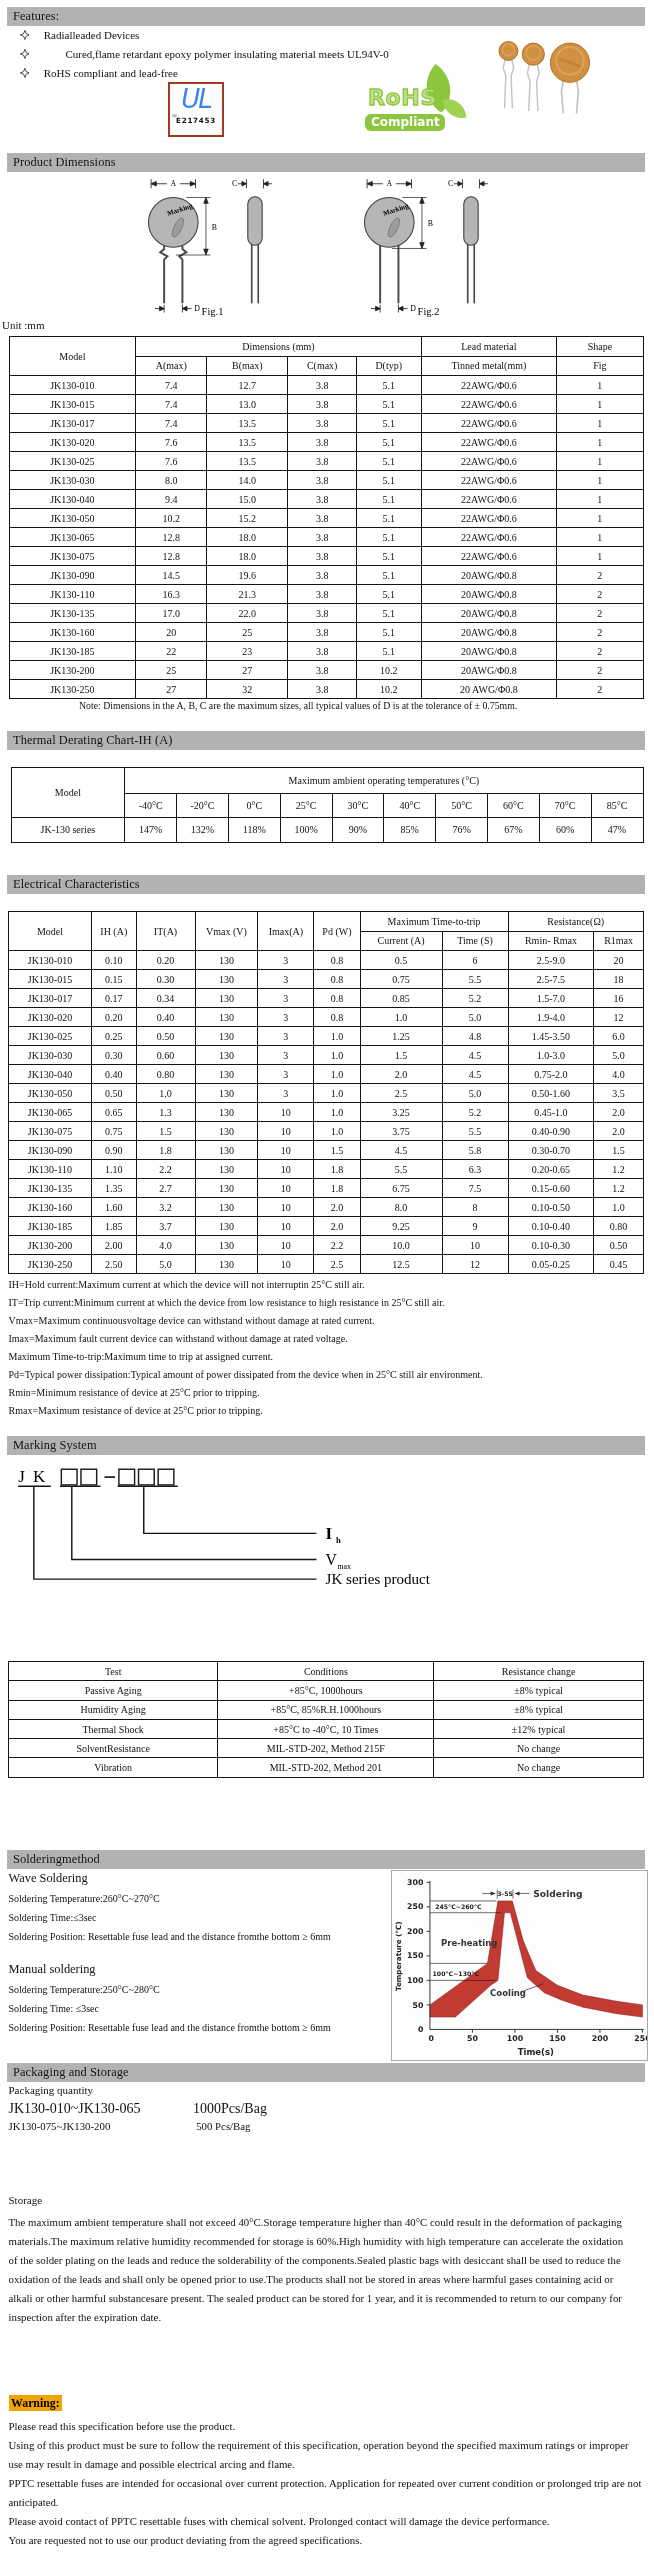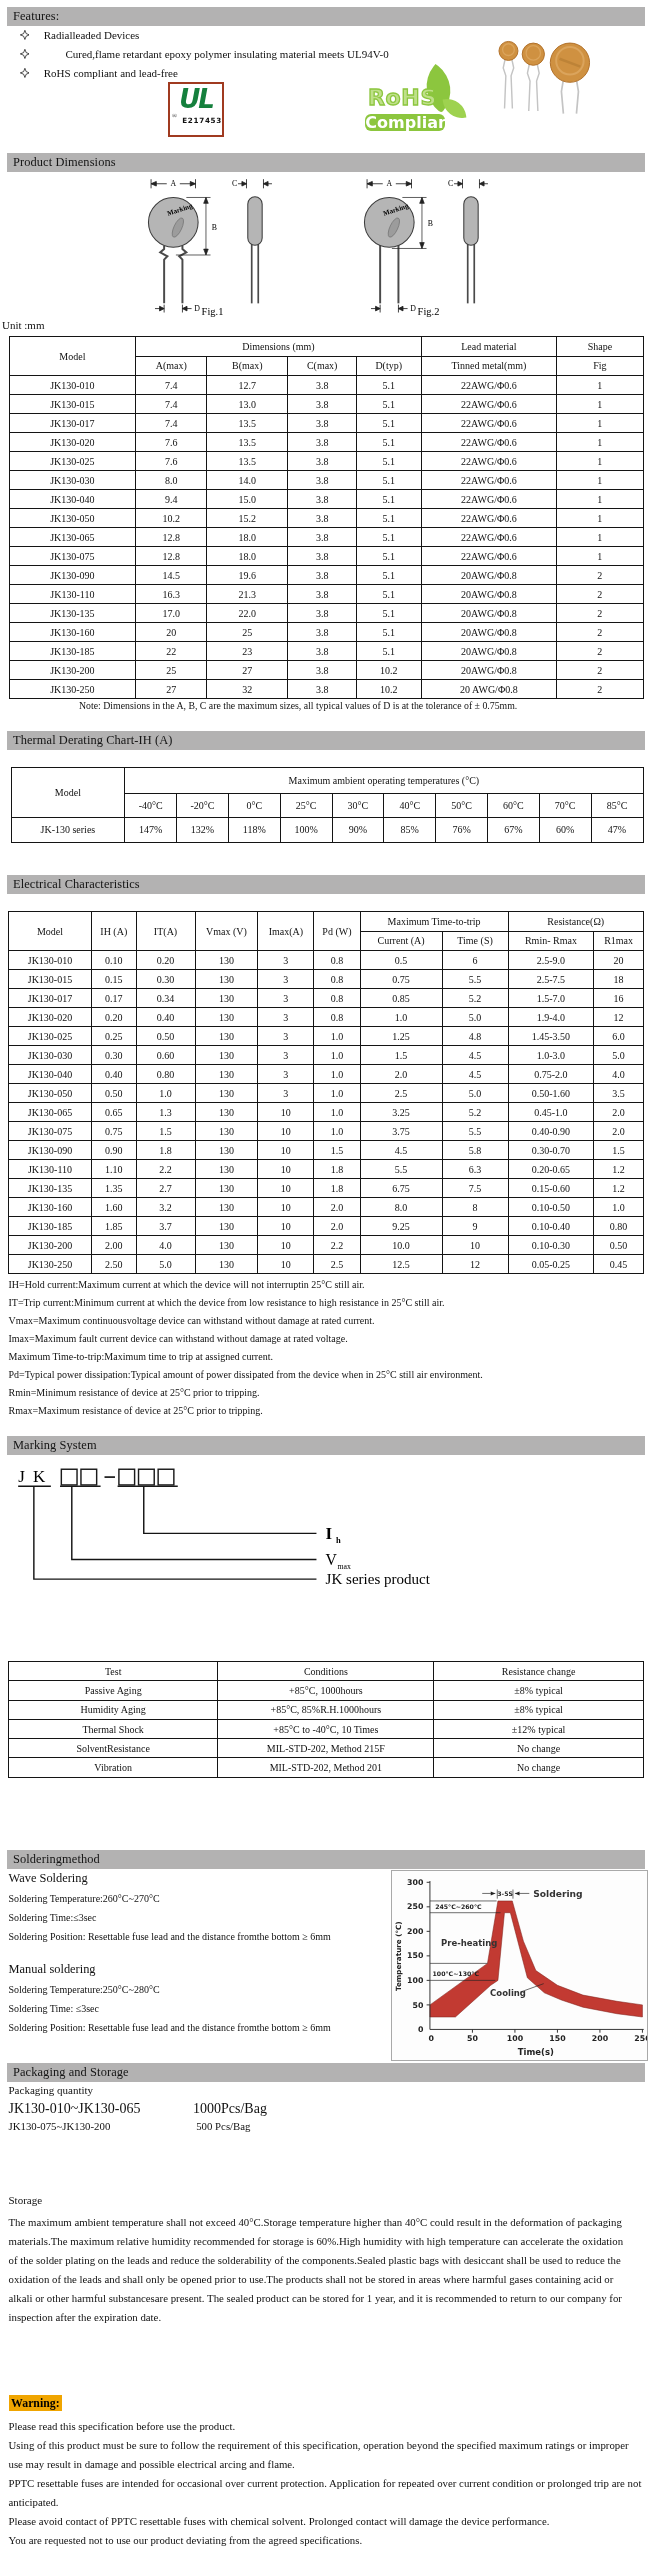--- a/index.html
+++ b/index.html
@@ -11,29 +11,29 @@
   }
   .bar {
     position:absolute; left:6.5px; width:638px; height:19px;
     background:#b3b2b2; font-size:12.4px; line-height:19px; padding-left:6.5px;
     color:#141414; letter-spacing:0.1px;
   }
   .bullet-row { position:absolute; left:19.6px; height:15.7px; display:flex; align-items:center; gap:14.4px; font-size:11px; }
   .bullet-row svg { flex:0 0 auto; }
   
   #ul-logo { position:absolute; top:82px; left:168px; width:56px; height:55px; border:2px solid #a03a20; background:#fff; text-align:center; }
-  #ul-letters { font-family:"DejaVu Sans",sans-serif; font-weight:bold; font-style:italic; font-size:26px; line-height:31px; letter-spacing:-2px; color:#15803d; }
+  #ul-letters { font-family:"DejaVu Sans",sans-serif; font-weight:normal; font-style:italic; font-size:26px; line-height:31px; letter-spacing:-2px; color:#3b82f6; }
   #ul-reg { position:absolute; left:2px; top:27.5px; font-size:6.5px; }
-  #ul-code { font-family:"DejaVu Sans",sans-serif; font-size:7.2px; font-weight:bold; letter-spacing:0.7px; margin-top:1.3px;text-align:right; }
+  #ul-code { font-family:"DejaVu Sans",sans-serif; font-size:7.2px; font-weight:bold; letter-spacing:0.7px; margin-top:1.3px; }
   #rohs-logo { position:absolute; top:76px; left:364px; width:98px; height:58px; }
   .leaf-big { position:absolute; right:6.5px; top:-5.2px; width:35px; height:35px; background:#8cc63e; border-radius:0 90% 8% 90%; transform:rotate(38deg); }
   .leaf-small { position:absolute; right:-2.6px; top:22px; width:21px; height:21px; background:#9ed24f; border-radius:0 90% 0 90%; transform:rotate(-8deg); }
   #rohs-word { position:absolute; left:3.9px; top:9.2px; font-family:"DejaVu Sans",sans-serif; font-weight:bold; font-size:22px; color:#bfe08a; -webkit-text-stroke:1.3px #8cc63e; letter-spacing:0.7px; }
   #rohs-pill { position:absolute; left:1.3px; bottom:2.6px; width:80px; height:17.7px; background:#8cc63e; border-radius:5.9px;
-    color:#fff; font-family:"DejaVu Sans",sans-serif; font-weight:bold; font-size:16px; text-align:center; line-height:17.7px; }
+    color:#fff; font-family:"DejaVu Sans",sans-serif; font-weight:bold; font-size:12px; text-align:center; line-height:17.7px; }
   
   table.spec { border-collapse:collapse; table-layout:fixed; text-align:center; font-size:10px; background:#fff; }
   table.spec th, table.spec td { border:1px solid #141414; font-weight:normal; padding:0 1.3px; }
   table.spec { border:1.3px solid #141414; }
   .t-dims  { position:absolute; top:336px;  left:8.5px; width:635px; }
   .t-dims th { height:19.6px; }   .t-dims td { height:19px; }
   .t-thermal { position:absolute; top:767px; left:10.5px; width:633px; }
   .t-thermal .h1 th { height:26px; } .t-thermal .h2 th { height:23.6px; } .t-thermal td { height:25px; }
   .t-elec  { position:absolute; top:911px; left:7.9px; width:636px; }
   .t-elec th { height:19.6px; }   .t-elec td { height:19px; }

